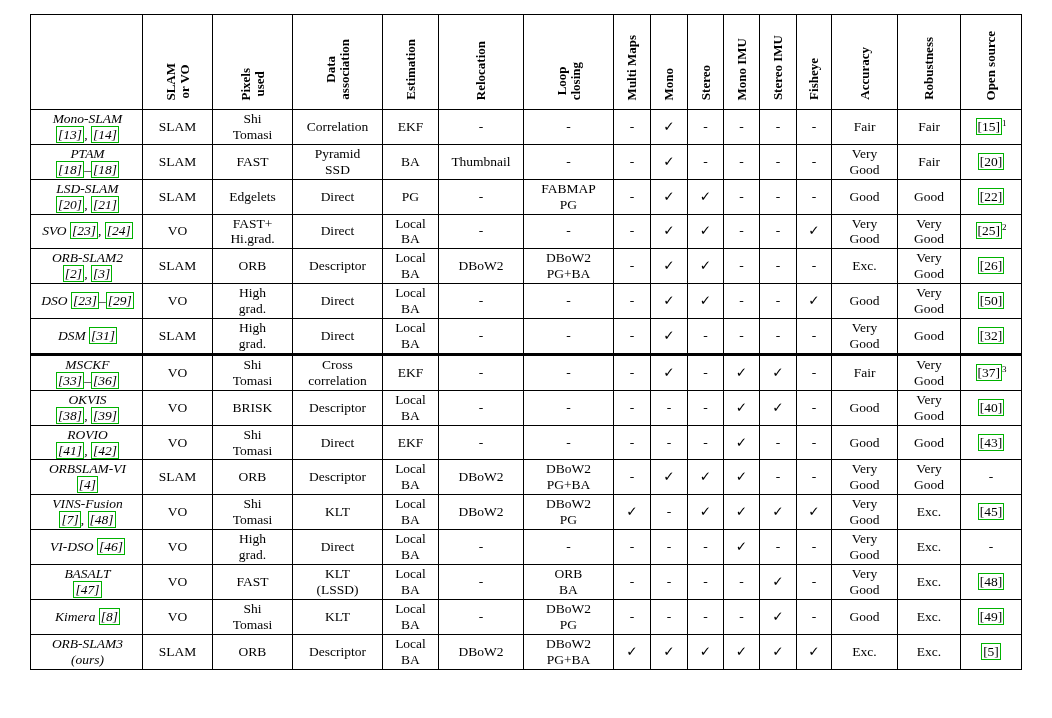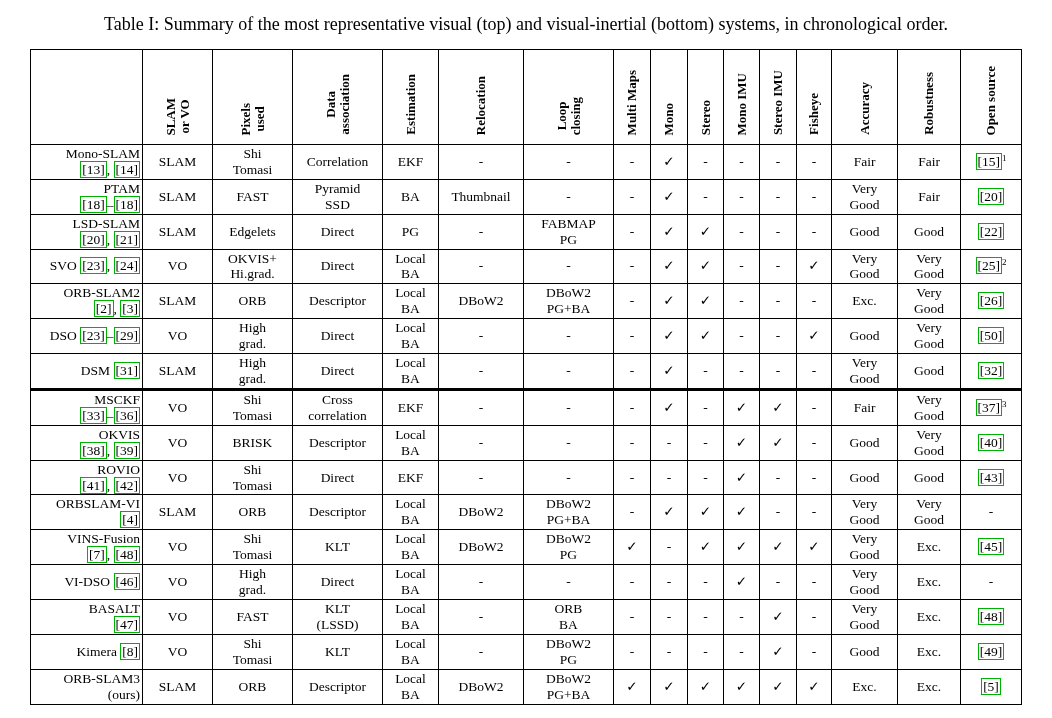--- a/index.html
+++ b/index.html
@@ -45,22 +45,23 @@
     display: inline-block;
     writing-mode: vertical-rl;
     transform: rotate(180deg);
     font-weight: bold;
     white-space: pre-line;
     line-height: 1.05;
     font-size: 13px;
   }
   tbody tr { height: 34px; }
   tbody th.row-label {
-    text-align: right;
+    text-align: center;
     padding-left: 4px;
+    font-style: italic;
   }
   tr.section-start > th, tr.section-start > td {
     border-top: 3px solid #000;
   }
   .cite-link {
     border: 1px solid var(--link-box, #00B200);
     padding: 0 1px;
   }
   sup.fn-mark {
     font-size: 9px;
@@ -81,21 +82,20 @@
   col.c-simu  { width: 37px; }
   col.c-fish  { width: 35px; }
   col.c-acc   { width: 66px; }
   col.c-rob   { width: 63px; }
   col.c-open  { width: 61px; }
 </style>
 </head>
 <body>
 
 <div class="page">
-  <div class="caption">Table I: Summary of the most representative visual (top) and visual-inertial (bottom) systems, in chronological order.</div>
   <table class="systems-table">
     <colgroup>
       <col class="c-label">
         <col class="c-slam">
         <col class="c-pixels">
         <col class="c-data">
       <col class="c-estim">
         <col class="c-reloc">
         <col class="c-loop">
         <col class="c-mm">
@@ -190,21 +190,21 @@
           <td>-</td>
           <td>-</td>
           <td>-</td>
           <td>Good</td>
           <td>Good</td>
           <td><span class="cite-link">[22]</span></td>
         </tr>
         <tr>
           <th class="row-label"><span>SVO </span><span class="cite-link">[23]</span><span>, </span><span class="cite-link">[24]</span></th>
           <td>VO</td>
-          <td>OKVIS+
+          <td>FAST+
 Hi.grad.</td>
           <td>Direct</td>
           <td>Local
 BA</td>
           <td>-</td>
           <td>-</td>
           <td>-</td>
           <td>✓</td>
           <td>✓</td>
           <td>-</td>

